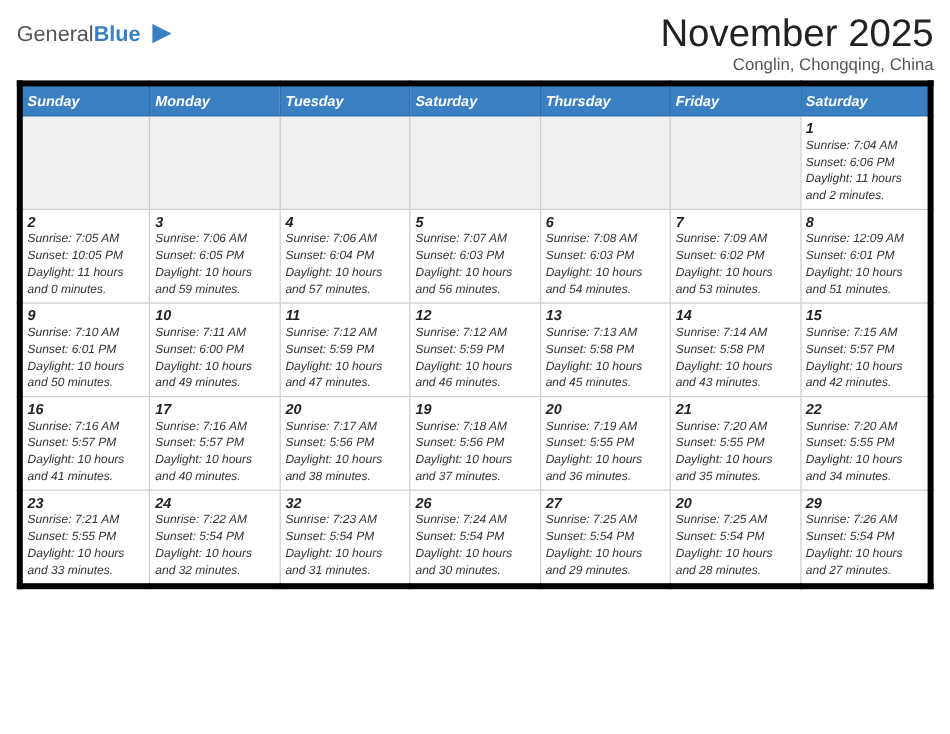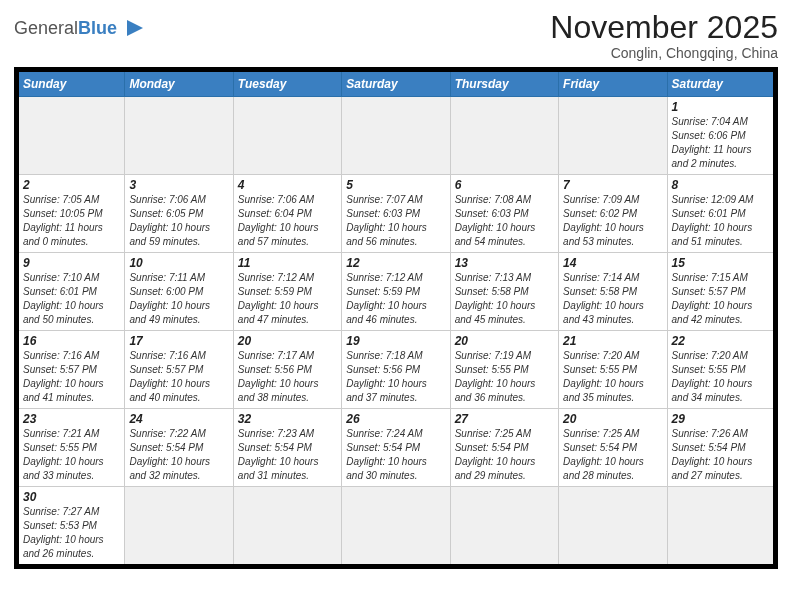--- a/index.html
+++ b/index.html
@@ -330,30 +330,15 @@
 and 28 minutes.</div>
           </td>
           <td>
             <span class="day-num">29</span>
             <div class="day-info">Sunrise: 7:26 AM
 Sunset: 5:54 PM
 Daylight: 10 hours
 and 27 minutes.</div>
           </td>
         </tr>
-        <tr class="last-row">
-          <td>
-            <span class="day-num">30</span>
-            <div class="day-info">Sunrise: 7:27 AM
-Sunset: 5:53 PM
-Daylight: 10 hours
-and 26 minutes.</div>
-          </td>
-          <td class="empty"></td>
-          <td class="empty"></td>
-          <td class="empty"></td>
-          <td class="empty"></td>
-          <td class="empty"></td>
-          <td class="empty"></td>
-        </tr>
       </tbody>
   </table>
 </div>
 
 </body></html>

